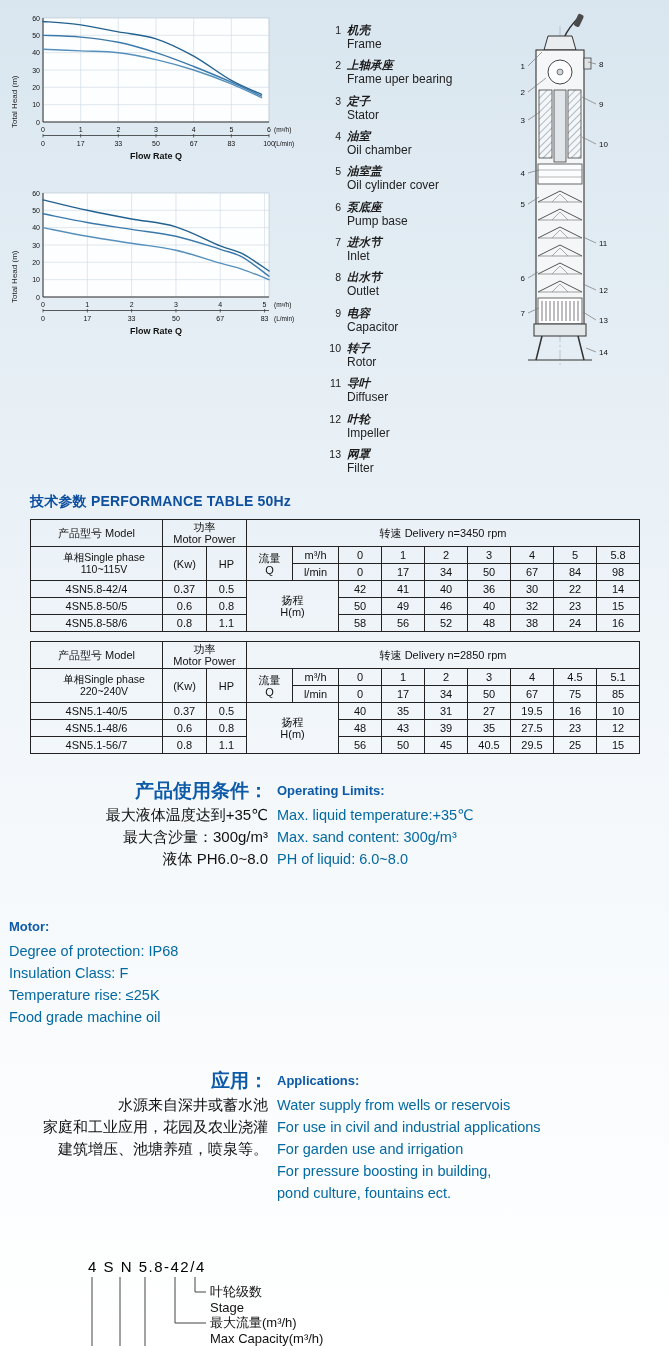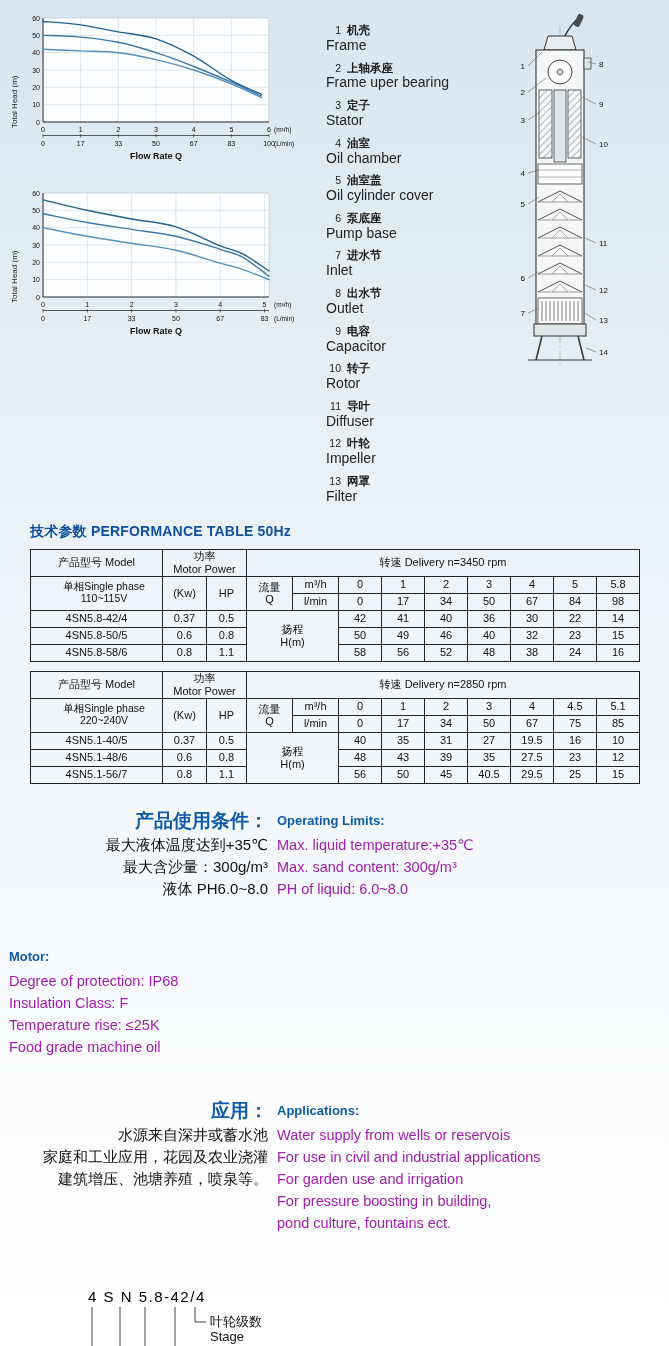--- a/index.html
+++ b/index.html
@@ -19,41 +19,41 @@
   .chart-block + .chart-block{margin-top:26px;}
   .ylab{writing-mode:vertical-rl;transform:rotate(180deg);font-size:8px;color:#222;height:118px;width:13px;text-align:center;margin-top:2px;}
   .cwrap{width:296px;}
   svg.curves{display:block;}
   svg text{font-family:"Liberation Sans","DejaVu Sans",sans-serif;}
   .xlab{width:226px;margin-left:20px;text-align:center;font-weight:bold;font-size:9px;color:#111;margin-top:1px;}
 
   .parts-col{width:136px;padding-top:8px;}
   .part-item{margin-bottom:4px;line-height:1.12;}
   .part-num{display:inline-block;width:15px;text-align:right;margin-right:6px;font-size:10.5px;}
-  .part-cn{font-size:11.5px;font-weight:bold;}
-  .part-en{font-size:14px;color:#222;}
+  .part-cn{font-size:11.5px;font-weight:bold;font-style:italic;}
+  .part-en{margin-left:21px;font-size:12px;color:#222;}
 
   .diagram-col{width:200px;}
 
   
   .perf-title{margin:14px 0 0 30px;font-size:14px;font-weight:bold;color:var(--title);letter-spacing:.2px;}
   .perf-table{border-collapse:collapse;margin:8px 0 0 30px;table-layout:fixed;font-size:11px;color:#111;width:609px;}
   .perf-table td{border:1px solid #222;text-align:center;vertical-align:middle;padding:0 1px;height:17px;line-height:1.12;background:transparent;}
   .perf-table tr.rh td{height:27px;}
   .perf-table .small2{font-size:10.5px;padding-left:16px;}
   .perf-table + .perf-table{margin-top:9px;}
 
   
   .txt-section{display:flex;align-items:flex-start;}
   .cn-col{width:268px;text-align:right;}
   .en-col{padding-left:9px;text-align:left;}
   .cn-title{font-size:19px;font-weight:bold;color:var(--accent);line-height:26px;text-align:right;}
   .en-title{font-size:13px;font-weight:bold;color:var(--accent);line-height:26px;}
   .cn-line{font-size:15px;line-height:22px;color:#111;}
-  .en-line{font-size:14.5px;line-height:22px;color:#a21caf;}
+  .en-line{font-size:14.5px;line-height:22px;color:#0369a1;}
   .section-operating{margin-top:24px;}
   .section-motor{margin-top:44px;}
   .section-applications{margin-top:40px;}
 
   
   .model-block{position:relative;margin-top:52px;width:640px;height:198px;}
   .model-code{position:absolute;left:88px;top:2px;font-size:15px;font-weight:normal;letter-spacing:1.5px;color:#000;}
   .model-lines{position:absolute;left:0;top:0;pointer-events:none;}
   .model-labels{position:absolute;left:210px;top:28px;}
   .ml-cn,.ml-en{font-size:13px;line-height:15.5px;color:#111;}

